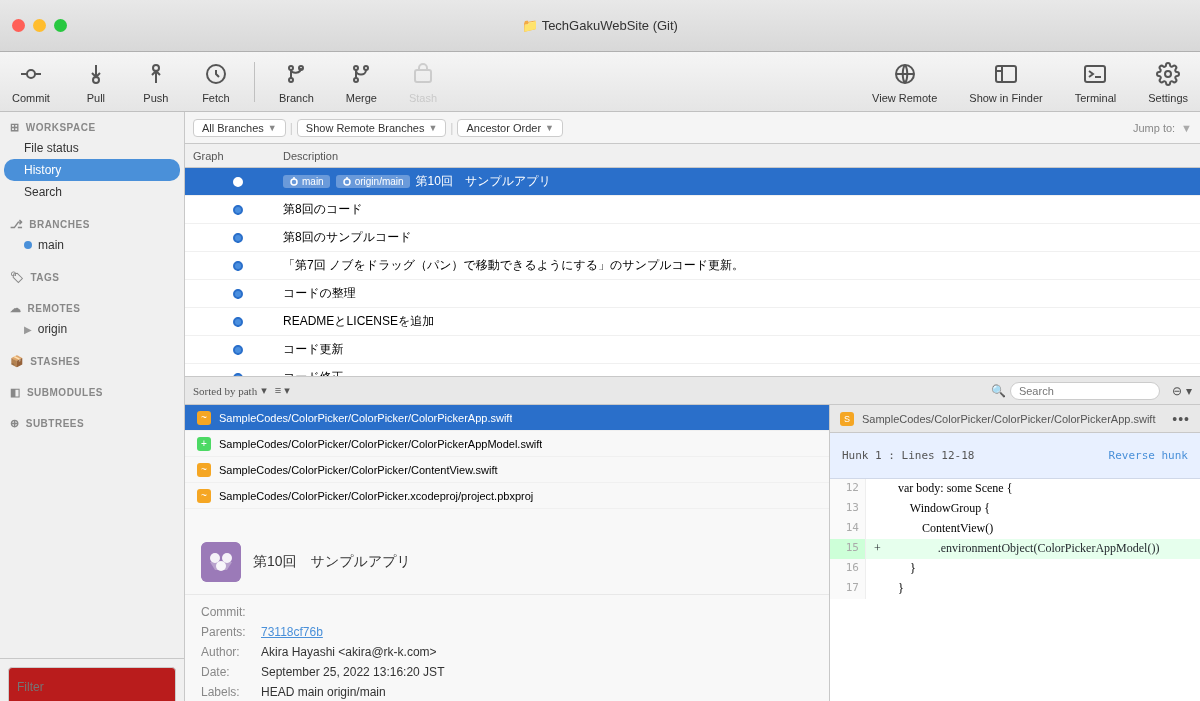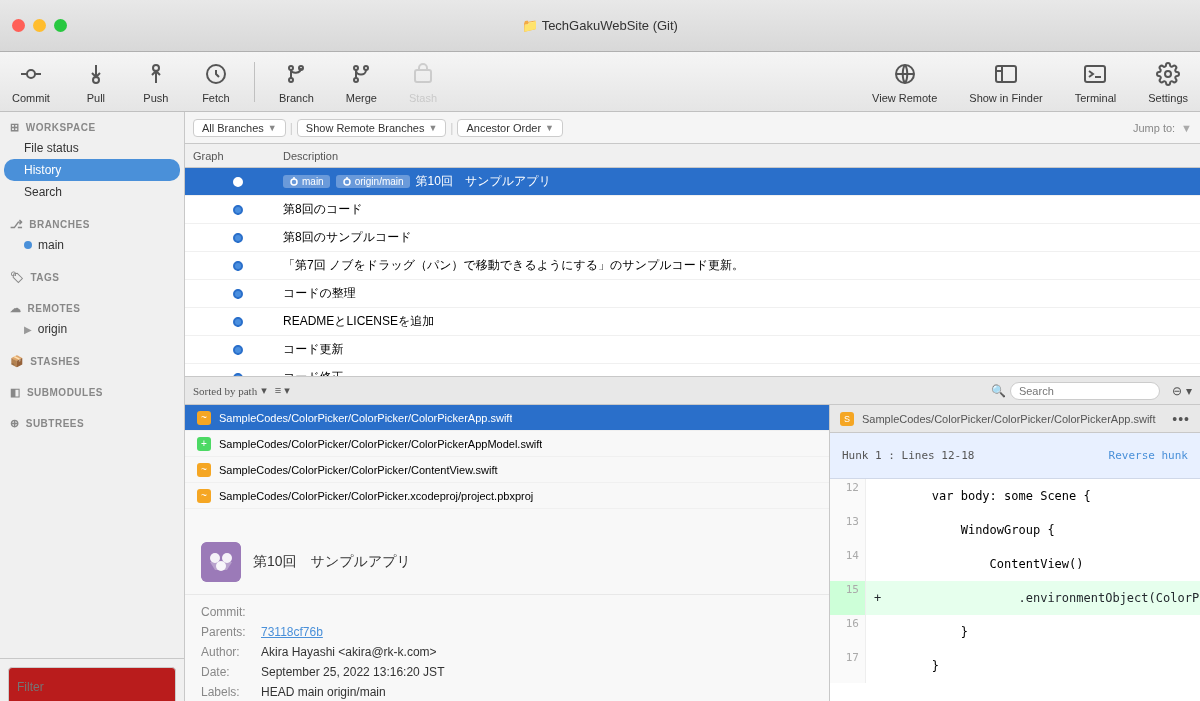--- a/index.html
+++ b/index.html
@@ -475,22 +475,23 @@
       padding: 2px 6px;
       color: #aaa;
       background: #fafafa;
       border-right: 1px solid #eee;
       font-size: 11px;
       flex-shrink: 0;
       user-select: none;
     }
     .line-content {
       flex: 1;
-      padding: 10px 8px;
+      padding: 2px 8px;
       white-space: pre;
+      font-family: Liberation Serif, serif;
     }
     .line-added { background: #e6ffed; }
     .line-added .line-num { background: #cdffd8; }
     .line-content.added { color: #24292e; }
   </style>
 </head>
 <body>
 
 <div class="titlebar">
   <div class="titlebar-buttons">

